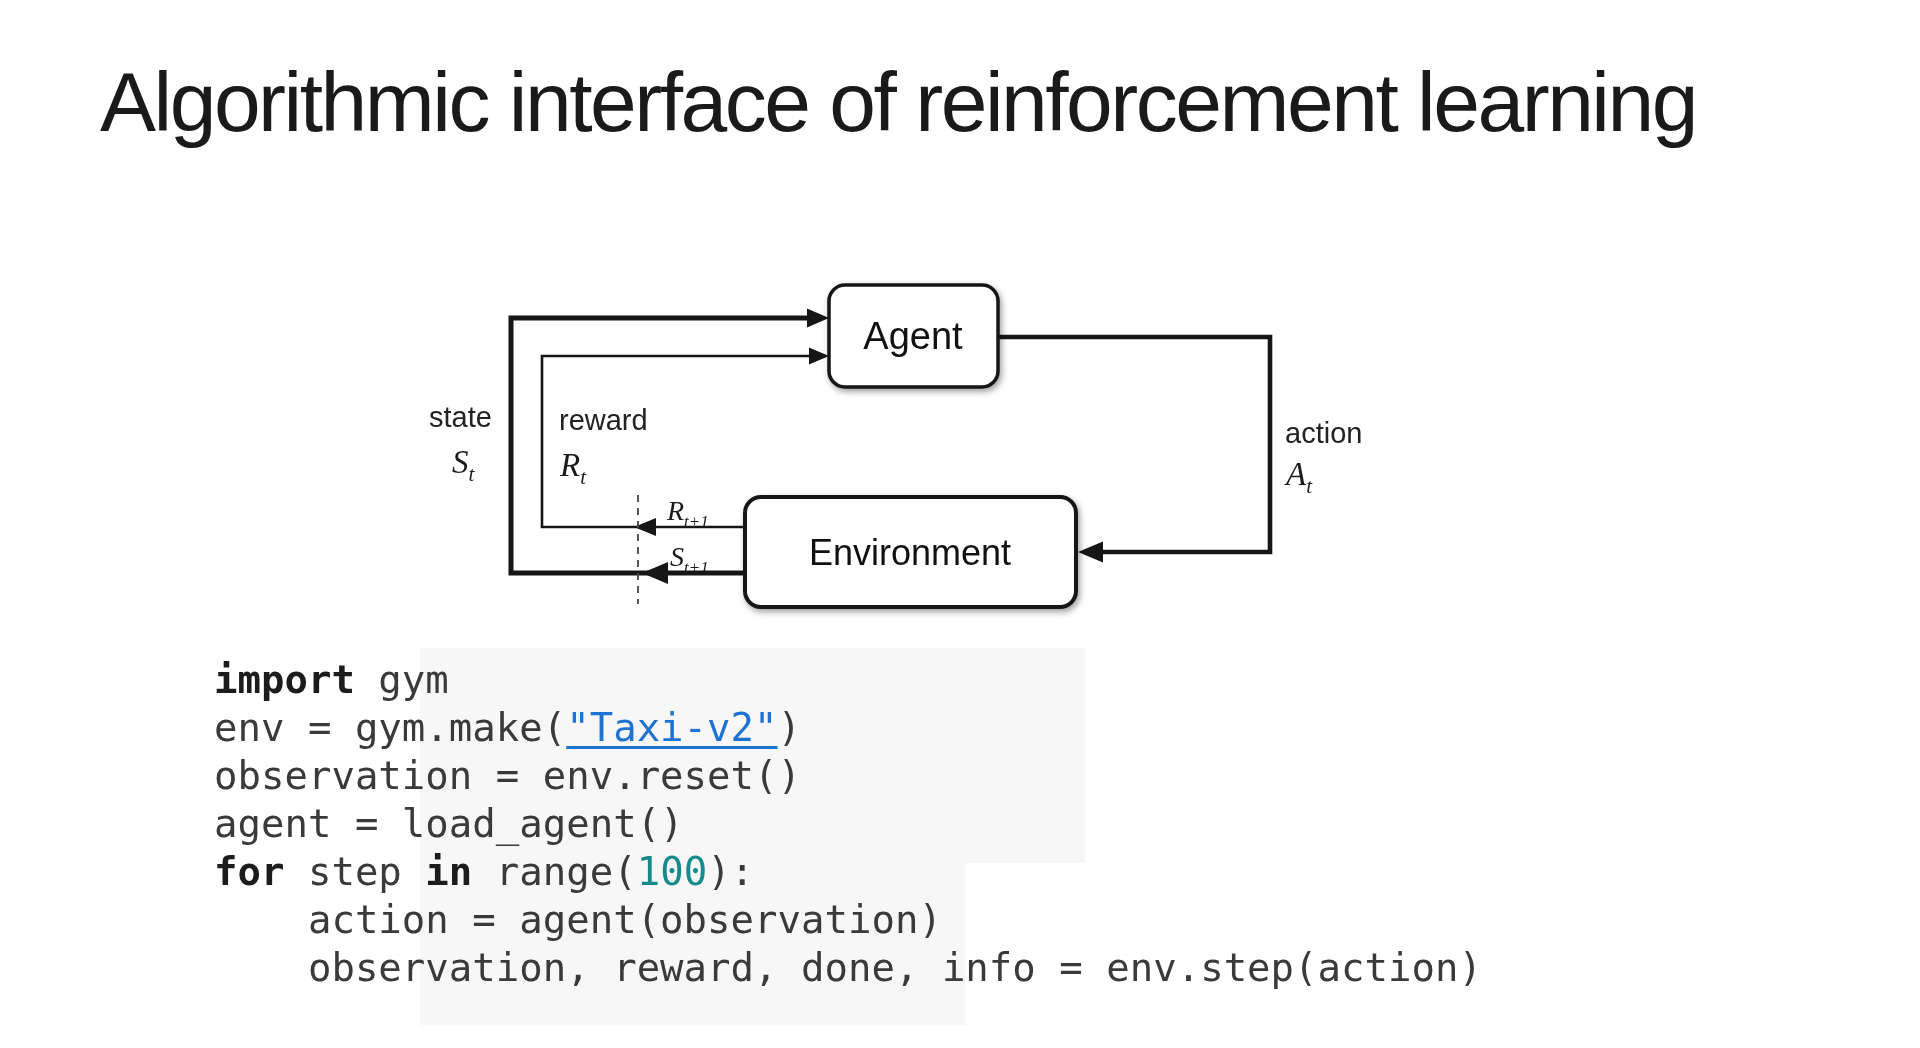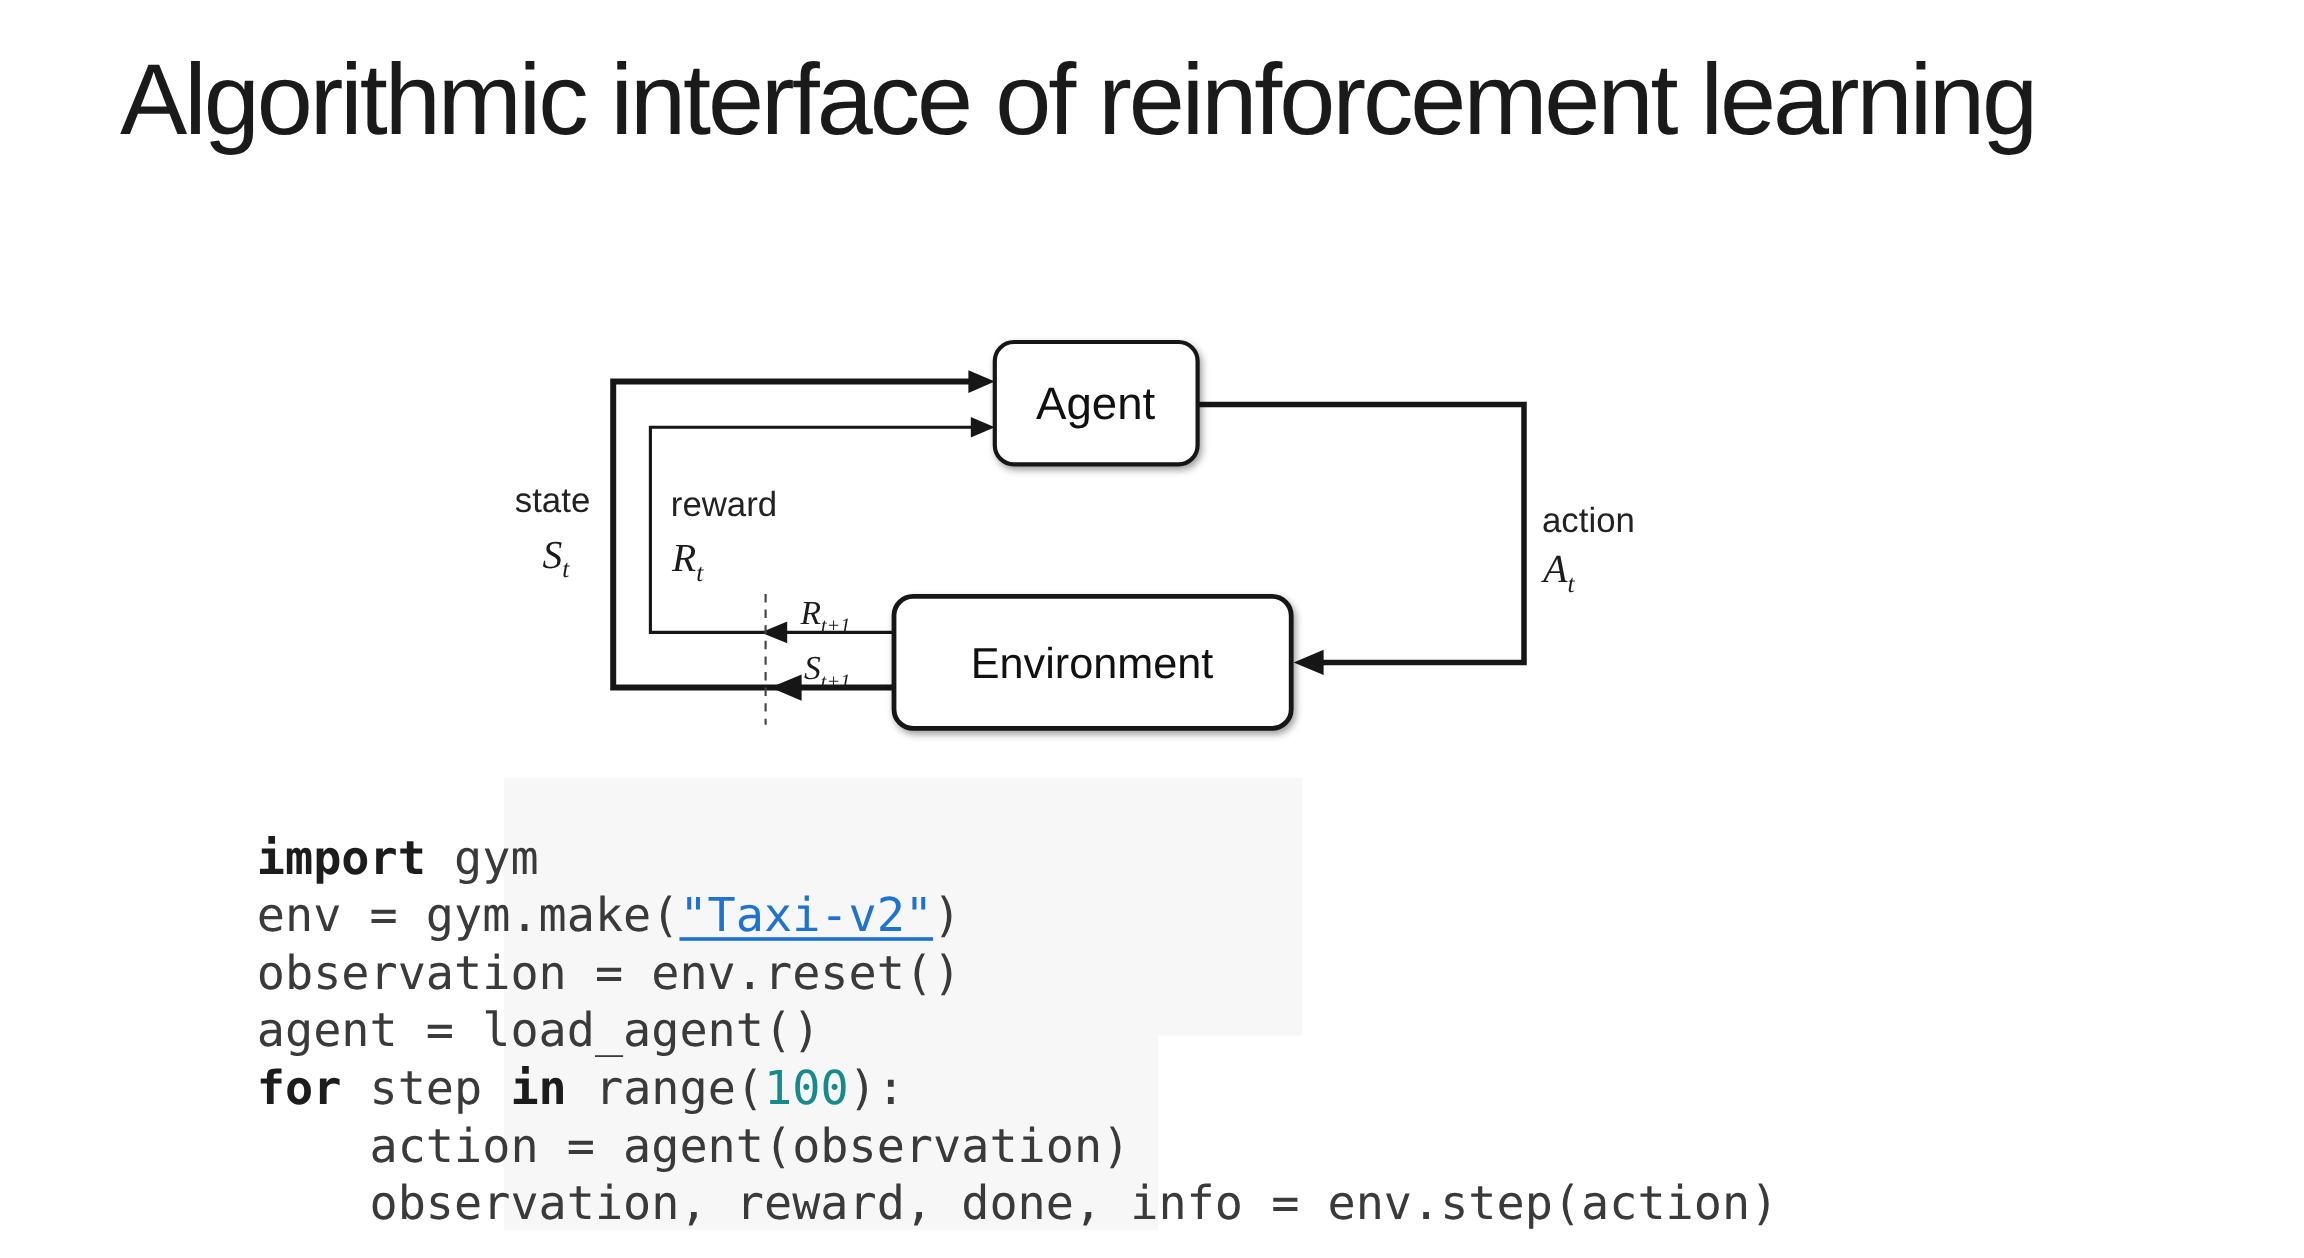--- a/index.html
+++ b/index.html
@@ -7,21 +7,21 @@
     --code-text:#3a3a3a; --code-keyword:#1c1c1c; --code-link:#1e73d2;
     --code-number:#178a8c; --code-backdrop:#f7f7f7;
   }
   *{margin:0;padding:0;box-sizing:border-box;}
   html,body{width:1920px;height:1048px;}
   body{
     position:relative;overflow:hidden;background:var(--background);
     font-family:"Liberation Sans","DejaVu Sans",sans-serif;
   }
   .slide-title{
-    position:absolute;left:100px;top:35px;width:1820px;
+    position:absolute;left:100px;top:54px;width:1820px;
     font-size:84px;font-weight:400;letter-spacing:-2.5px;
     color:var(--title-text);white-space:nowrap;
   }
   .rl-svg{position:absolute;left:400px;top:270px;width:1000px;height:360px;}
   .box{fill:#ffffff;stroke:var(--diagram-ink);}
   .shadowed{filter:drop-shadow(2px 3px 3px rgba(0,0,0,0.38));}
   .ink{stroke:var(--diagram-ink);fill:none;}
   .ink-fill{fill:var(--diagram-ink);stroke:none;}
   .node-label{
     font-family:"Liberation Sans","DejaVu Sans",sans-serif;
@@ -37,21 +37,21 @@
     font-style:italic;font-size:33px;fill:#1b1b1b;
   }
   .math .sub{font-size:21px;}
   .math-small{font-size:28px;}
   .math-small .sub{font-size:17px;}
   .dashed{stroke:#444;stroke-width:1.8;stroke-dasharray:7 6;fill:none;}
   .code-backdrop{position:absolute;background:var(--code-backdrop);}
   .backdrop-upper{left:420px;top:648px;width:665px;height:215px;}
   .backdrop-lower{left:420px;top:863px;width:545px;height:162px;}
   .code-block{
-    position:absolute;left:214px;top:692px;
+    position:absolute;left:214px;top:656px;
     font-family:"DejaVu Sans Mono","Liberation Mono",monospace;
     font-size:39px;line-height:48px;color:var(--code-text);
     white-space:pre;
   }
   .seg-p{color:var(--code-text);}
   .seg-kw{color:var(--code-keyword);font-weight:bold;}
   .seg-link{color:var(--code-link);text-decoration:underline;text-underline-offset:5px;}
   .seg-num{color:var(--code-number);text-align:right;}
 </style>
 </head>

